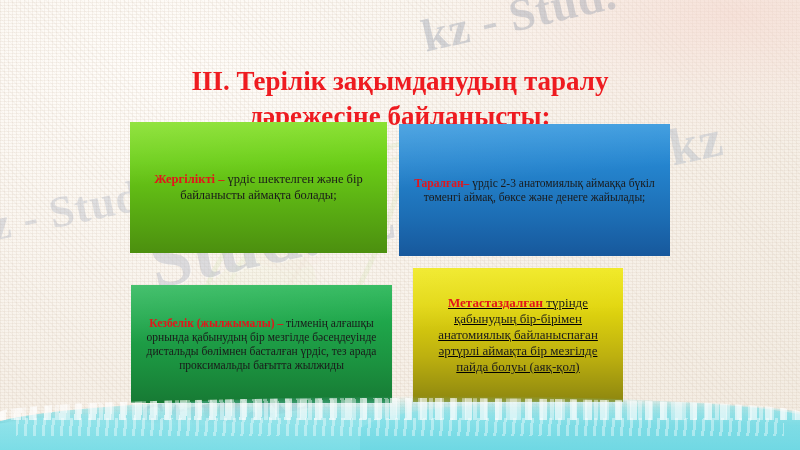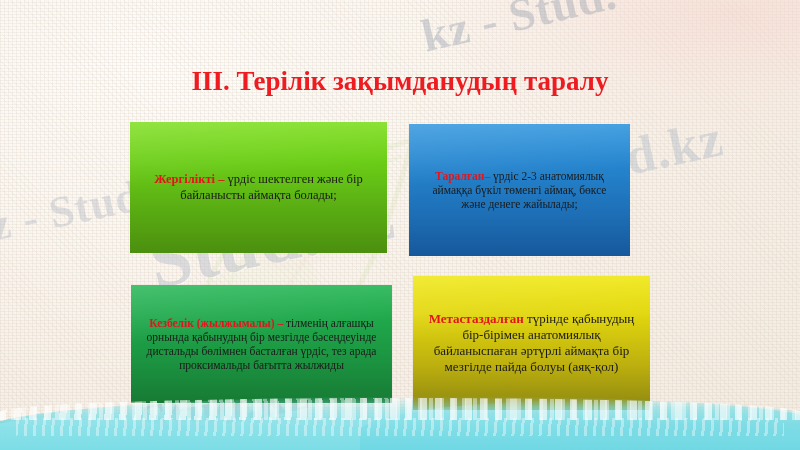--- a/index.html
+++ b/index.html
@@ -182,36 +182,37 @@
 
   
   #box-local {
     left: 130px; top: 122px; width: 257px; height: 131px;
     background: linear-gradient(180deg, #7ede1d 0%, #6ccf17 28%, #5aae13 65%, #4c8f0f 100%);
   }
   #box-local .box-text { font-size: 12.5px; }
 
   
   #box-spread {
-    left: 409px; top: 124px; width: 221px; height: 132px;
+    left: 399px; top: 124px; width: 271px; height: 132px;
     background: linear-gradient(180deg, #2f95dd 0%, #2585cf 30%, #1d6fb6 68%, #17589c 100%);
   }
   #box-spread .box-text { font-size: 11.5px; }
 
   
   #box-migratory {
     left: 131px; top: 285px; width: 261px; height: 118px;
     background: linear-gradient(180deg, #23b553 0%, #1fa74b 30%, #1b913f 68%, #177a34 100%);
   }
   #box-migratory .box-text { font-size: 11.5px; }
 
   
   #box-metastatic {
-    left: 413px; top: 276px; width: 237px; height: 134px;
+    left: 413px; top: 268px; width: 210px; height: 134px;
     background: linear-gradient(180deg, #efe70f 0%, #e2d70e 28%, #bdb00f 66%, #8d860f 100%);
+    text-decoration: underline;
   }
   #box-metastatic .box-text { font-size: 13px; }
 
   .box-shine {
     position: absolute;
     inset: 0;
     z-index: 1;
     background: linear-gradient(175deg, rgba(255,255,255,0.16) 0%, rgba(255,255,255,0.0) 42%);
     pointer-events: none;
   }
@@ -236,20 +237,21 @@
   </div>
 
   <div class="wm wm-top">kz - Stud.</div>
   <div class="wm wm-mid-right">Stud.kz</div>
   <div class="wm wm-left-mid">kz - Stud</div>
   <div class="wm wm-big">Stud.kz</div>
   <div class="wm wm-bottom">Stud.kz</div>
 
   <div class="title">
     <div>III. Терілік зақымданудың таралу</div>
+    <div>дәрежесіне байланысты:</div>
   </div>
 
   <div class="box" id="box-local">
     <div class="box-shine"></div>
     <div class="box-text">
       <span class="lead">Жергілікті – </span><span>үрдіс шектелген және бір байланысты аймақта болады;</span>
     </div>
   </div>
 
   <div class="box" id="box-spread">

